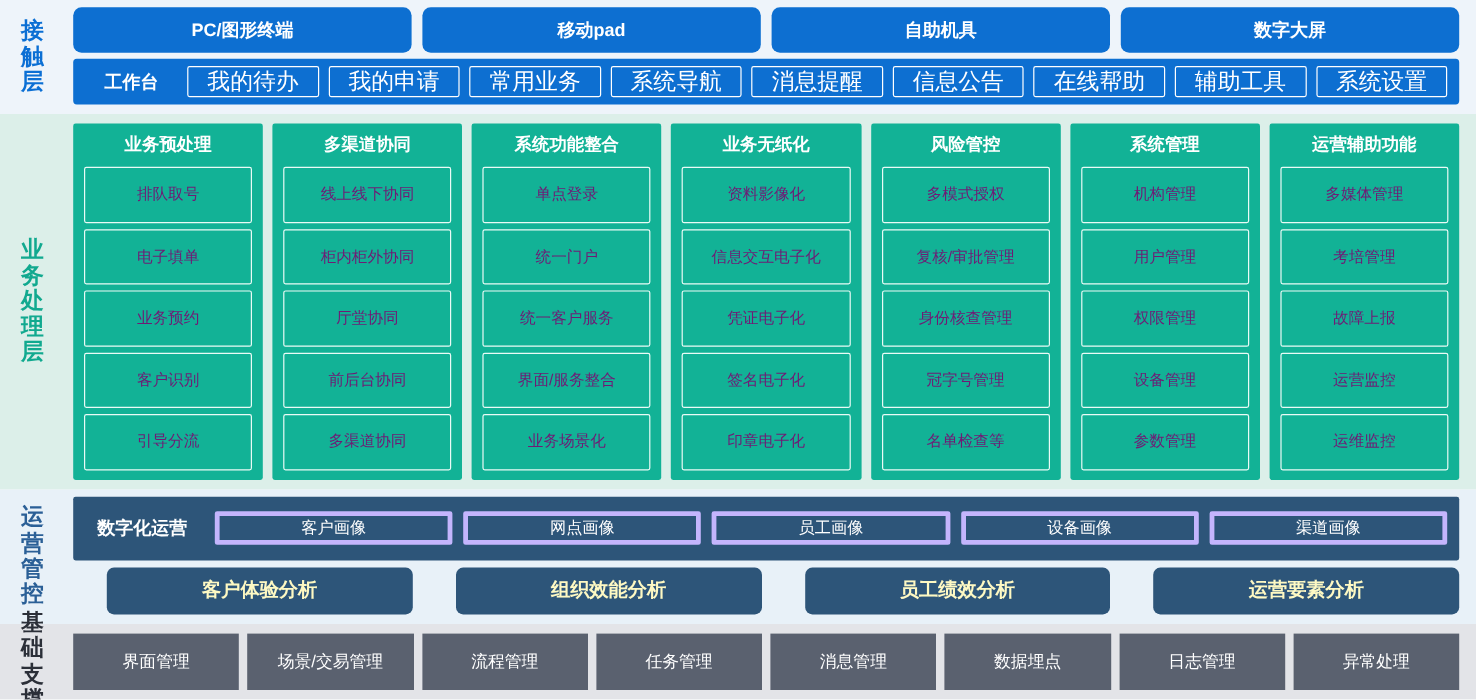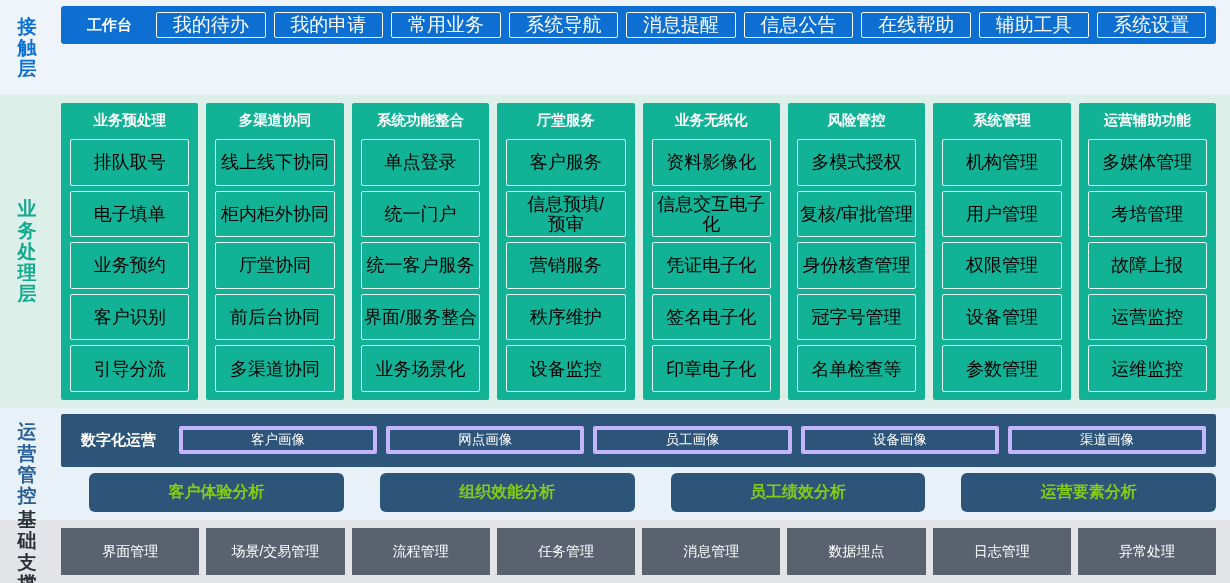--- a/index.html
+++ b/index.html
@@ -56,21 +56,21 @@
     display: flex; flex-direction: column; align-items: stretch;
     padding: 6px 9px 8px 9px; gap: 5px; min-width: 0;
   }
   .biz-col-title {
     color: #ffffff; font-size: 14.5px; font-weight: bold;
     text-align: center; padding: 2px 0 4px 0; white-space: nowrap;
   }
   .biz-item {
     flex: 1 1 0; border: 1px solid #e9fbf6; border-radius: 2px;
     display: flex; align-items: center; justify-content: center; text-align: center;
-    color: #000000; font-size: 18px; line-height: 1.12; padding: 2px 1px;
+    color: #701a75; font-size: 13px; line-height: 1.12; padding: 2px 1px;
     white-space: pre-line; min-height: 0;
   }
 
   
   .band-ops { background: #e8f1f8; height: 112px; }
   .band-ops .band-label { color: #2a5f96; font-size: 19px; letter-spacing: 1px; }
   .band-ops .band-body { padding: 6px 14px 8px 6px; gap: 6px; }
   .portrait-bar {
     height: 56px; background: #2d5579; border-radius: 2px;
     display: flex; align-items: center; padding: 0 10px 0 6px; gap: 9px;
@@ -81,21 +81,21 @@
   }
   .portrait-chip {
     flex: 1 1 0; height: 28px; border: 4px solid #c4b5fd; border-radius: 2px;
     display: flex; align-items: center; justify-content: center;
     color: #ffffff; font-size: 13.5px; white-space: nowrap;
   }
   .analysis-row { display: flex; gap: 8px; height: 42px; }
   .analysis-chip {
     flex: 1 1 0; background: #2d5579; border-radius: 6px;
     display: flex; align-items: center; justify-content: center;
-    color: #84cc16; font-size: 16px; font-weight: bold; margin-left: 28px;
+    color: #fef9c3; font-size: 16px; font-weight: bold; margin-left: 28px;
   }
 
   
   .band-base { background: #e3e4e8; height: 63px; }
   .band-base .band-label { color: #2b2f38; font-size: 19px; letter-spacing: 1px; }
   .band-base .band-body { padding: 8px 14px 8px 6px; text-align: center; }
   .base-row { display: flex; gap: 7px; height: 100%; }
   .base-chip {
     flex: 1 1 0; background: #5a616f;
     display: flex; align-items: center; justify-content: center;
@@ -109,20 +109,34 @@
 
   <section class="band band-contact">
     <div class="band-label">
       <span>
           <span>接</span>
           <span>触</span>
           <span>层</span>
         </span>
     </div>
     <div class="band-body">
+      <div class="terminal-row">
+          <div class="terminal-chip">
+       <span>PC/图形终端</span>
+     </div>
+          <div class="terminal-chip">
+       <span>移动pad</span>
+     </div>
+          <div class="terminal-chip">
+       <span>自助机具</span>
+     </div>
+          <div class="terminal-chip">
+       <span>数字大屏</span>
+     </div>
+        </div>
       <div class="workbench-bar">
         <div class="workbench-title">工作台</div>
         <div style="display:flex;flex:1 1 auto;gap:8px;">
             <div class="wb-chip">
        <span>我的待办</span>
      </div>
             <div class="wb-chip">
        <span>我的申请</span>
      </div>
             <div class="wb-chip">
@@ -210,39 +224,20 @@
             <span>统一客户服务</span>
           </div>
           <div class="biz-item">
             <span>界面/服务整合</span>
           </div>
           <div class="biz-item">
             <span>业务场景化</span>
           </div>
      </div>
         <div class="biz-col">
-       <div class="biz-col-title">厅堂服务</div>
-       <div class="biz-item">
-            <span>客户服务</span>
-          </div>
-          <div class="biz-item">
-            <span>信息预填/
-预审</span>
-          </div>
-          <div class="biz-item">
-            <span>营销服务</span>
-          </div>
-          <div class="biz-item">
-            <span>秩序维护</span>
-          </div>
-          <div class="biz-item">
-            <span>设备监控</span>
-          </div>
-     </div>
-        <div class="biz-col">
        <div class="biz-col-title">业务无纸化</div>
        <div class="biz-item">
             <span>资料影像化</span>
           </div>
           <div class="biz-item">
             <span>信息交互电子化</span>
           </div>
           <div class="biz-item">
             <span>凭证电子化</span>
           </div>

